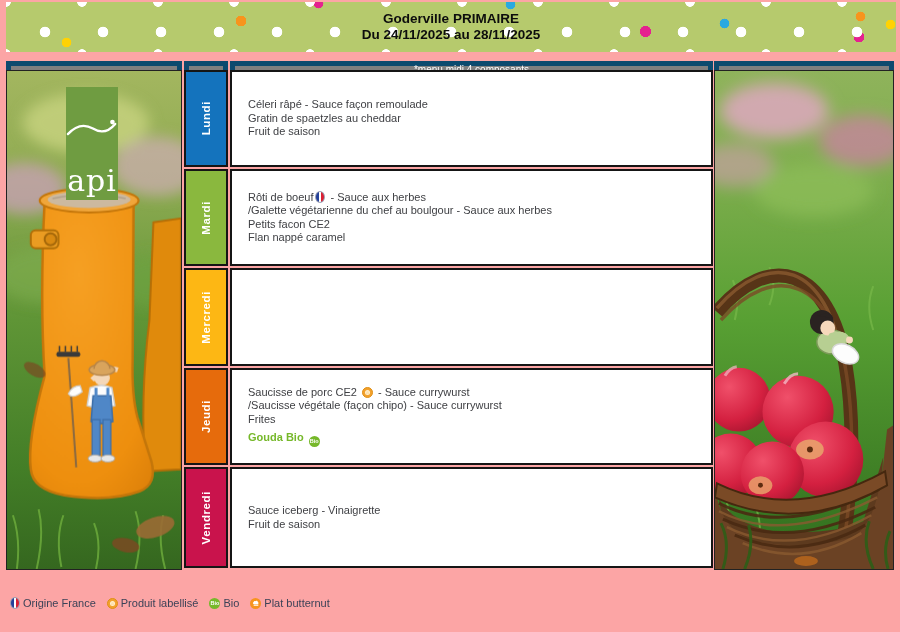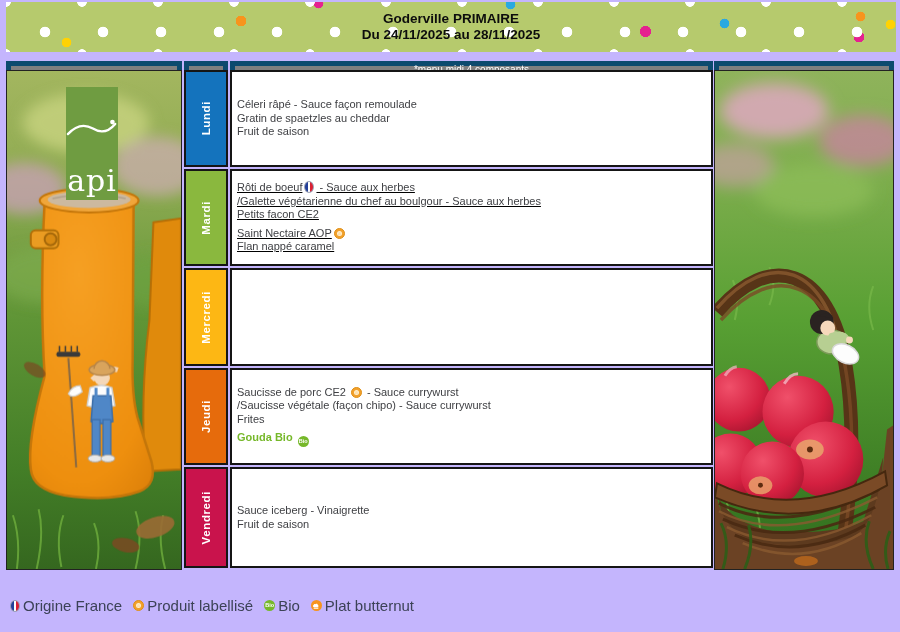--- a/index.html
+++ b/index.html
@@ -1,17 +1,17 @@
 <!DOCTYPE html>
 <html><head>
 <meta charset="utf-8">
 <style>
   html,body{margin:0;padding:0;background:#fff;}
   body{font-family:"Liberation Sans",sans-serif;-webkit-font-smoothing:antialiased;}
-  .page{position:relative;width:900px;height:632px;background:#c4b5fd;overflow:hidden;}
+  .page{position:relative;width:900px;height:632px;background:#fca5a5;overflow:hidden;}
 
   
   .header{
     position:absolute;left:6px;top:2px;width:890px;height:50px;
     background-color:#b6ca6d;
     background-image:
       radial-gradient(circle 6px at center,#ffffff 5px,rgba(255,255,255,0) 5.6px),
       radial-gradient(circle 6px at center,#ffffff 4.5px,rgba(255,255,255,0) 5.1px),
       radial-gradient(circle,#f7941d 52%,rgba(0,0,0,0) 55%),
       radial-gradient(circle,#e5228f 52%,rgba(0,0,0,0) 55%),
@@ -35,21 +35,21 @@
   .gcell.note{display:flex;align-items:center;justify-content:center;color:#fff;font-size:10px;}
 
   
   .table{position:absolute;left:0;top:70px;width:900px;height:500px;}
   .day-tab{position:absolute;left:184px;width:44px;box-sizing:border-box;border:2px solid #151515;
     display:flex;align-items:center;justify-content:center;}
   .day-tab span{writing-mode:vertical-rl;transform:rotate(180deg);color:#fff;font-weight:bold;
     font-size:11.5px;letter-spacing:.6px;}
   .menu-cell{position:absolute;left:230px;width:483px;box-sizing:border-box;border:2px solid #151515;
     background:#fff;display:flex;align-items:center;}
-  .cell-inner{width:100%;padding-left:5px;}
+  .cell-inner{width:100%;padding-left:16px;}
   .line{font-size:11px;line-height:13.5px;color:#3f4044;}
   .line.gap{margin-top:5px;}
   .line.green{color:#76b82a;font-weight:bold;}
 
   
   .mi{display:inline-block;width:11px;height:11px;border-radius:50%;vertical-align:-2px;margin:0 2px;position:relative;box-sizing:border-box;}
   .origine-france-icon{width:10px;height:12px;border-radius:50%;
     background:linear-gradient(90deg,#23409a 0 34%,#ffffff 34% 66%,#da2033 66% 100%);
     border:1px solid #9aa0b5;}
   .produit-labellise-icon{background:#f2a12c;border:1px solid #e08f15;}
@@ -66,21 +66,21 @@
   .photo svg{display:block;width:100%;height:100%;}
 
   .api-logo{position:absolute;left:59px;top:16px;width:52px;height:113px;background:#6f9c41;
     display:flex;flex-direction:column;justify-content:flex-end;align-items:center;padding-bottom:4px;box-sizing:border-box;}
   .api-logo .wave{margin-bottom:-6px;}
   .api-logo .api-text{color:#fff;font-family:"DejaVu Serif",serif;font-size:30px;line-height:30px;letter-spacing:1px;}
 
   
   .legend{position:absolute;left:8px;top:597px;display:flex;align-items:center;gap:9px;}
   .legend .item{display:flex;align-items:center;gap:1px;}
-  .legend .label{font-size:15px;color:#3c4257;}
+  .legend .label{font-size:11px;color:#3c4257;}
 </style>
 </head>
 <body>
 
 <div class="page">
 
   <div class="header">
     <div class="h-title">Goderville PRIMAIRE</div>
     <div class="h-sub">Du 24/11/2025 au 28/11/2025</div>
   </div>
@@ -270,26 +270,25 @@
       <div class="menu-cell" style="top: 0px; height: 97px;">
         <div class="cell-inner">
           <div class="line">Céleri râpé - Sauce façon remoulade</div>
           <div class="line">Gratin de spaetzles au cheddar</div>
           <div class="line">Fruit de saison</div>
         </div>
       </div>
       <div class="day-tab" style="top: 99px; height: 97px; background: rgb(138, 184, 62);">
         <span>Mardi</span>
       </div>
-      <div class="menu-cell" style="top: 99px; height: 97px; text-decoration: underline;">
+      <div class="menu-cell" style="top: 99px; height: 97px;">
         <div class="cell-inner">
           <div class="line">Rôti de boeuf<span class="mi origine-france-icon"></span> - Sauce aux herbes</div>
           <div class="line">/Galette végétarienne du chef au boulgour - Sauce aux herbes</div>
           <div class="line">Petits facon CE2</div>
-          <div class="line gap">Saint Nectaire AOP<span class="mi produit-labellise-icon"><span class="pl-in"></span></span></div>
           <div class="line">Flan nappé caramel</div>
         </div>
       </div>
       <div class="day-tab" style="top: 198px; height: 98px; background: rgb(253, 183, 20);">
         <span>Mercredi</span>
       </div>
       <div class="menu-cell" style="top: 198px; height: 98px;">
         <div class="cell-inner"></div>
       </div>
       <div class="day-tab" style="top: 298px; height: 97px; background: rgb(230, 107, 12);">

